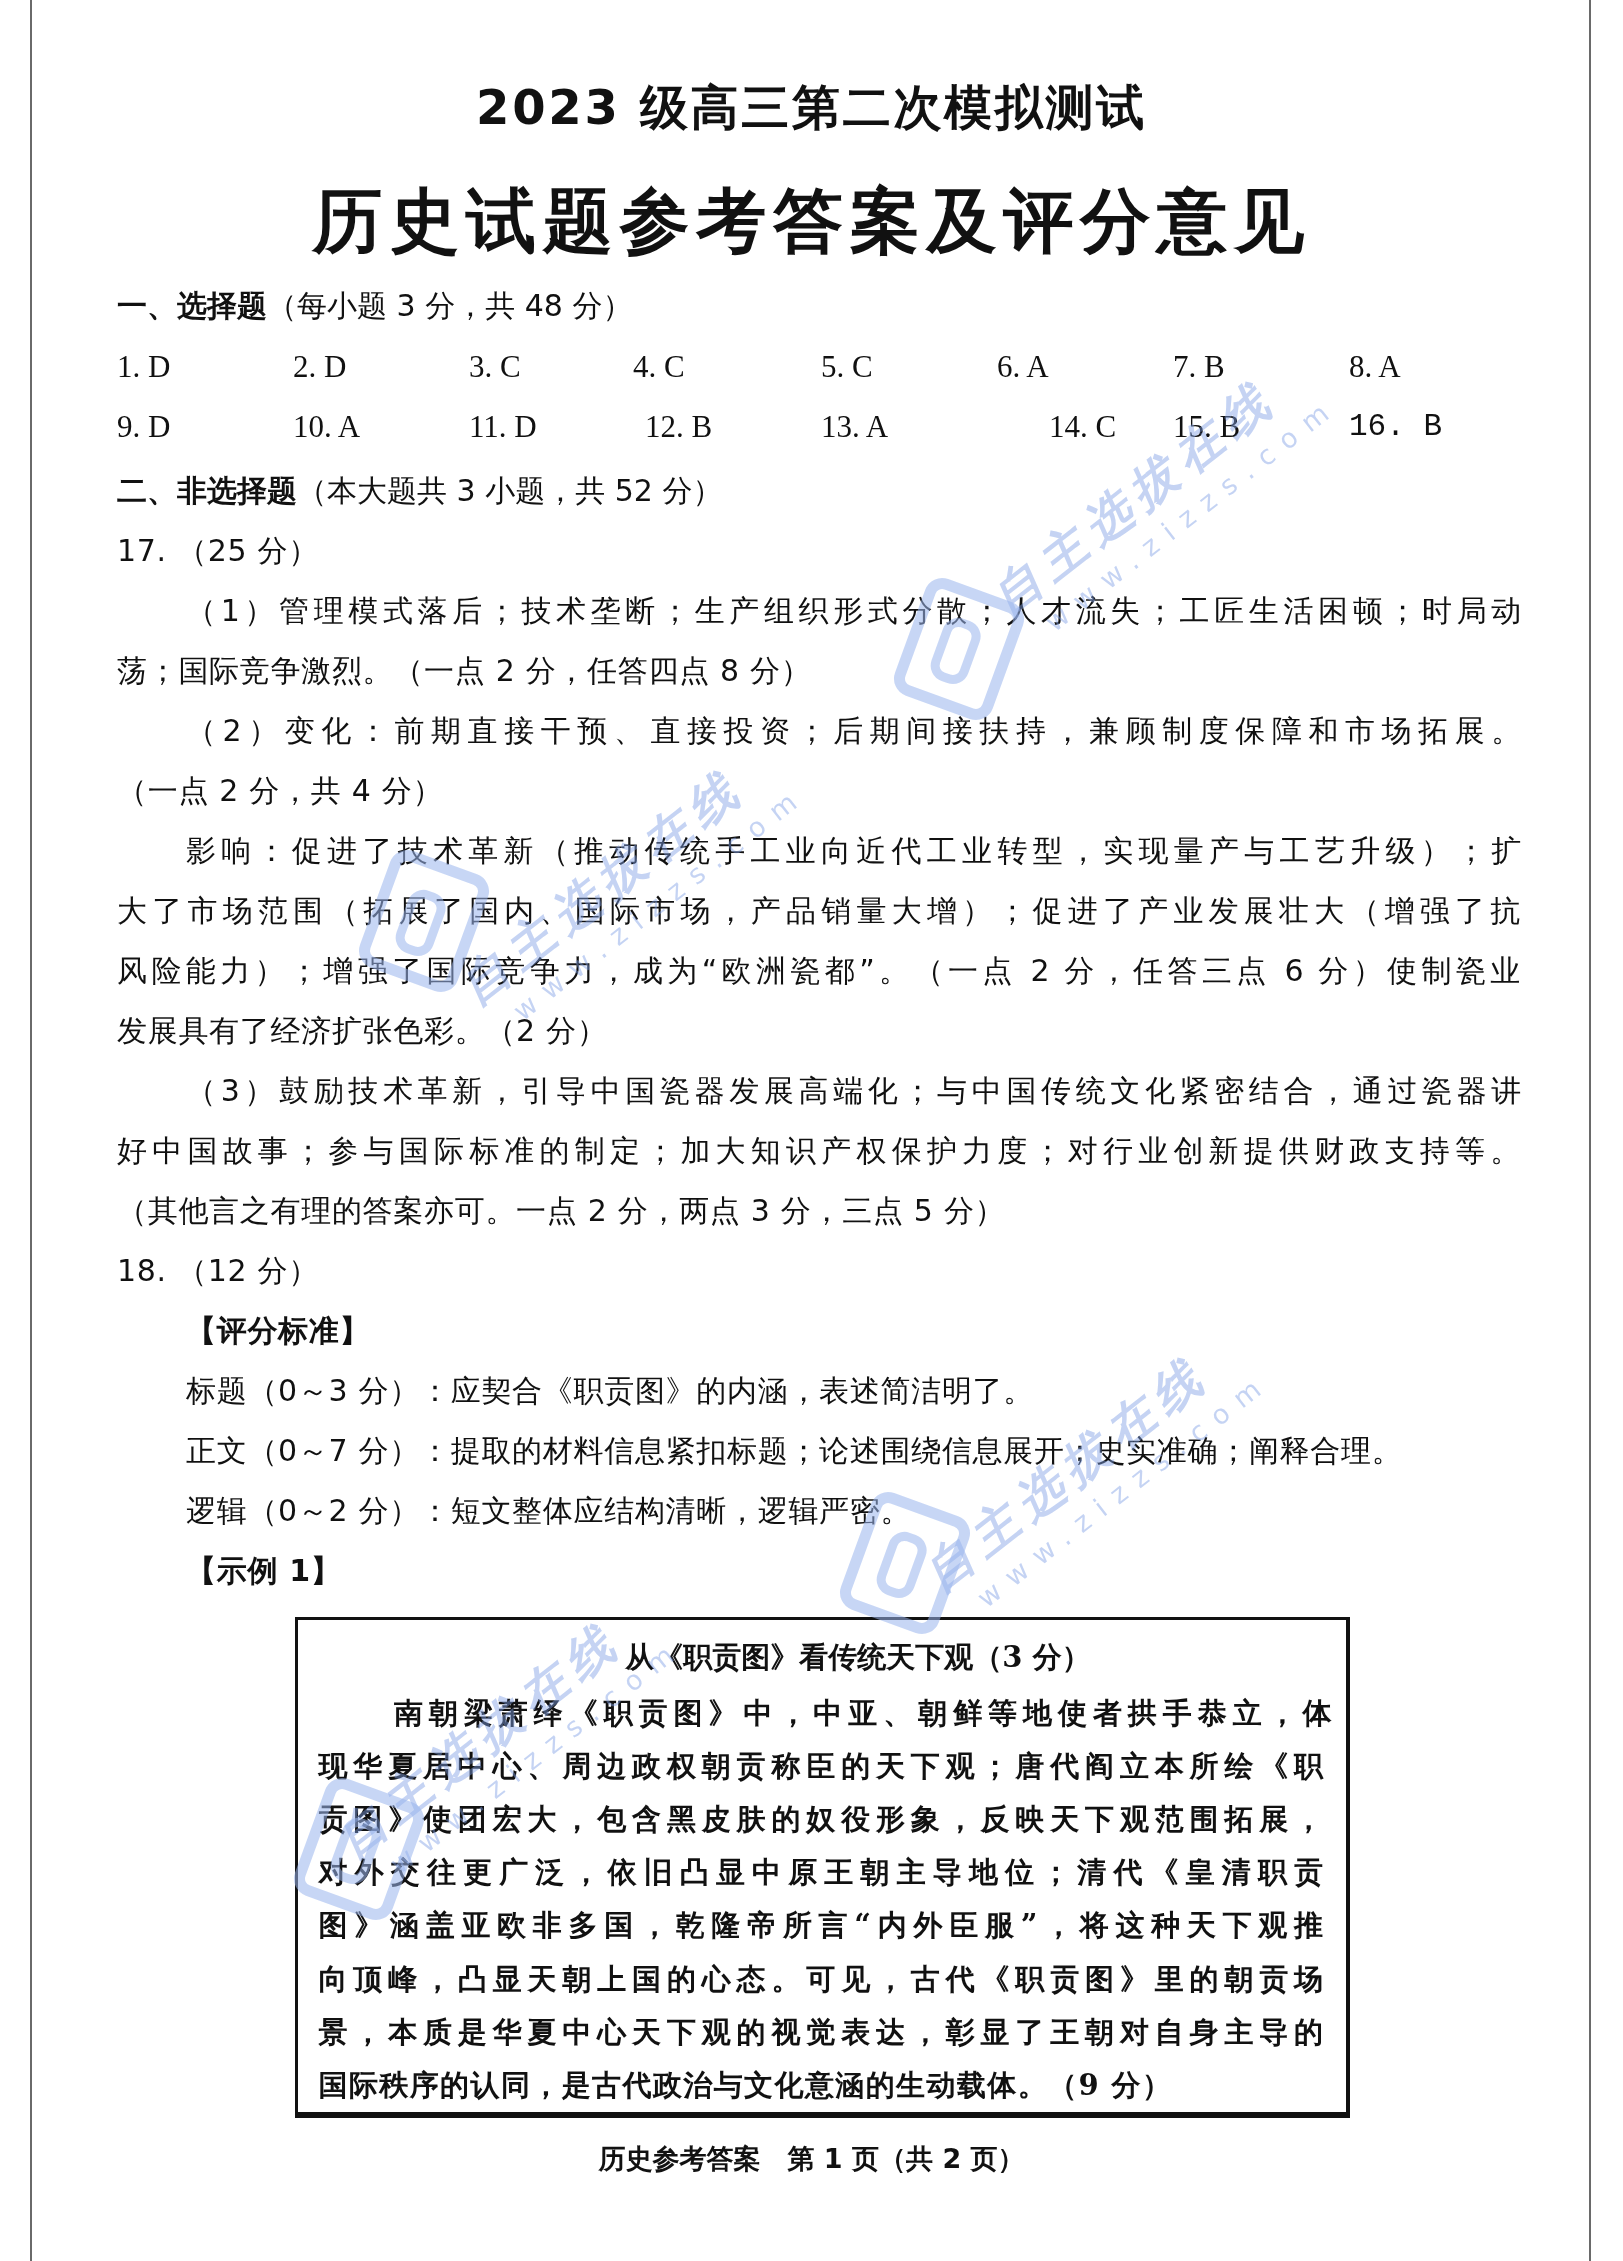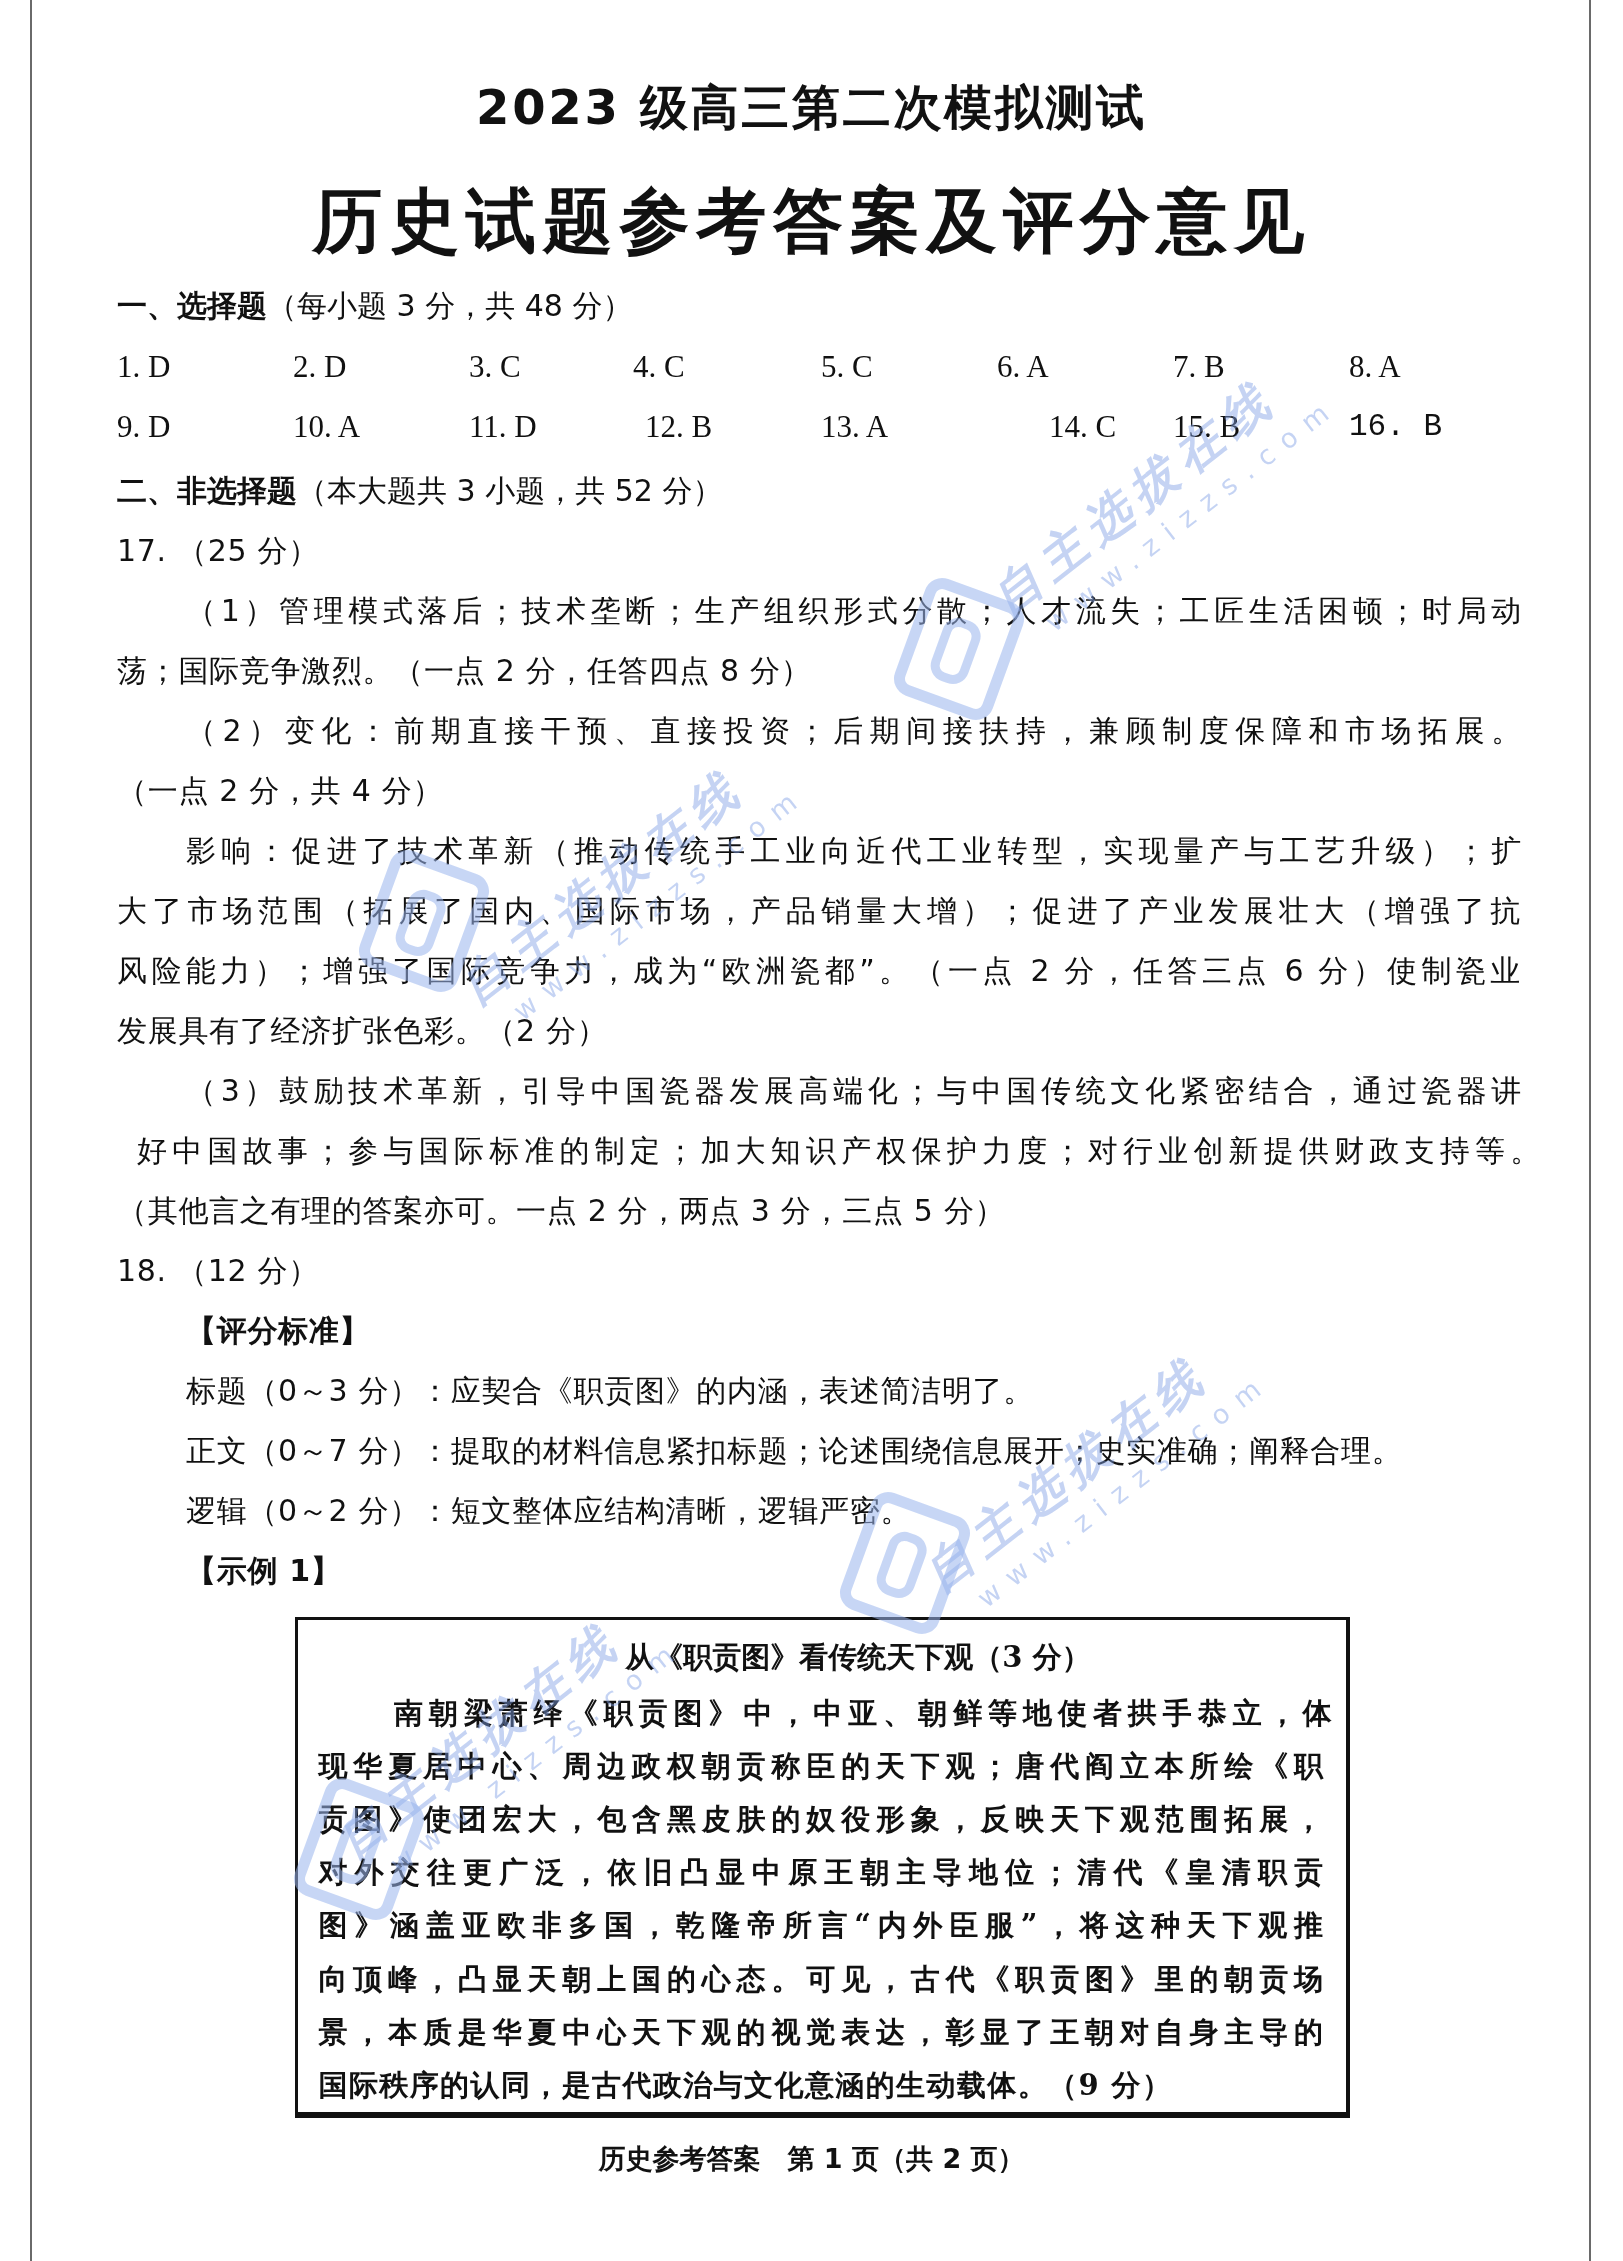--- a/index.html
+++ b/index.html
@@ -80,21 +80,21 @@
 <div class="line" style="top:531px;">17. （25 分）</div>
 <div class="line indent" style="top:591px; width:1336px; text-align:justify; text-align-last:justify; white-space:normal;">（1）管理模式落后；技术垄断；生产组织形式分散；人才流失；工匠生活困顿；时局动</div>
 <div class="line" style="top:651px;">荡；国际竞争激烈。（一点 2 分，任答四点 8 分）</div>
 <div class="line indent" style="top:711px; width:1336px; text-align:justify; text-align-last:justify; white-space:normal;">（2）变化：前期直接干预、直接投资；后期间接扶持，兼顾制度保障和市场拓展。</div>
 <div class="line" style="top:771px;">（一点 2 分，共 4 分）</div>
 <div class="line indent" style="top:831px; width:1336px; text-align:justify; text-align-last:justify; white-space:normal;">影响：促进了技术革新（推动传统手工业向近代工业转型，实现量产与工艺升级）；扩</div>
 <div class="line justify" style="top:891px;">大了市场范围（拓展了国内、国际市场，产品销量大增）；促进了产业发展壮大（增强了抗</div>
 <div class="line justify" style="top:951px;">风险能力）；增强了国际竞争力，成为“欧洲瓷都”。（一点 2 分，任答三点 6 分）使制瓷业</div>
 <div class="line" style="top:1011px;">发展具有了经济扩张色彩。（2 分）</div>
 <div class="line indent" style="top:1071px; width:1336px; text-align:justify; text-align-last:justify; white-space:normal;">（3）鼓励技术革新，引导中国瓷器发展高端化；与中国传统文化紧密结合，通过瓷器讲</div>
-<div class="line justify" style="top:1131px;margin-left:20px;">好中国故事；参与国际标准的制定；加大知识产权保护力度；对行业创新提供财政支持等。</div>
+<div class="line justify" style="top:1131px;">好中国故事；参与国际标准的制定；加大知识产权保护力度；对行业创新提供财政支持等。</div>
 <div class="line" style="top:1191px;">（其他言之有理的答案亦可。一点 2 分，两点 3 分，三点 5 分）</div>
 
 <div class="line" style="top:1251px;">18. （12 分）</div>
 <div class="line indent" style="top:1311px; font-weight:bold;">【评分标准】</div>
 <div class="line indent" style="top:1371px;">标题（0～3 分）：应契合《职贡图》的内涵，表述简洁明了。</div>
 <div class="line indent" style="top:1431px;">正文（0～7 分）：提取的材料信息紧扣标题；论述围绕信息展开；史实准确；阐释合理。</div>
 <div class="line indent" style="top:1491px;">逻辑（0～2 分）：短文整体应结构清晰，逻辑严密。</div>
 <div class="line indent" style="top:1551px; font-weight:bold;">【示例 1】</div>
 
 <div class="box">

